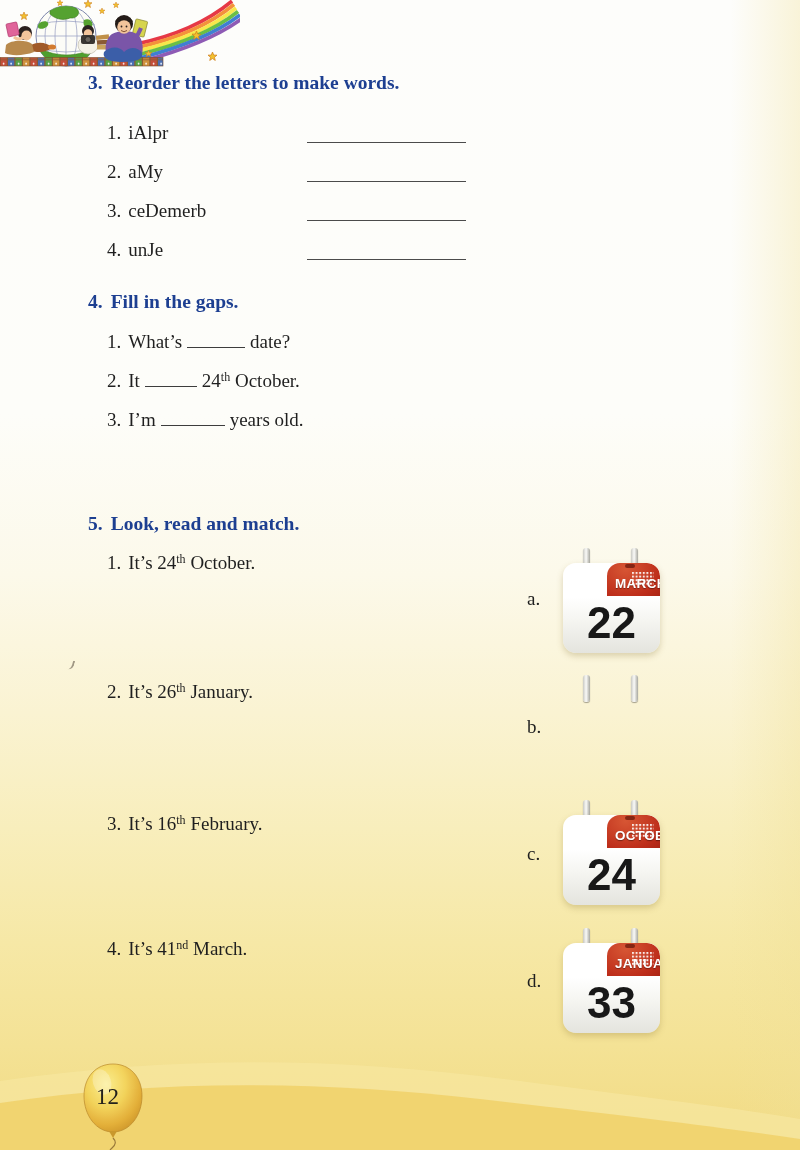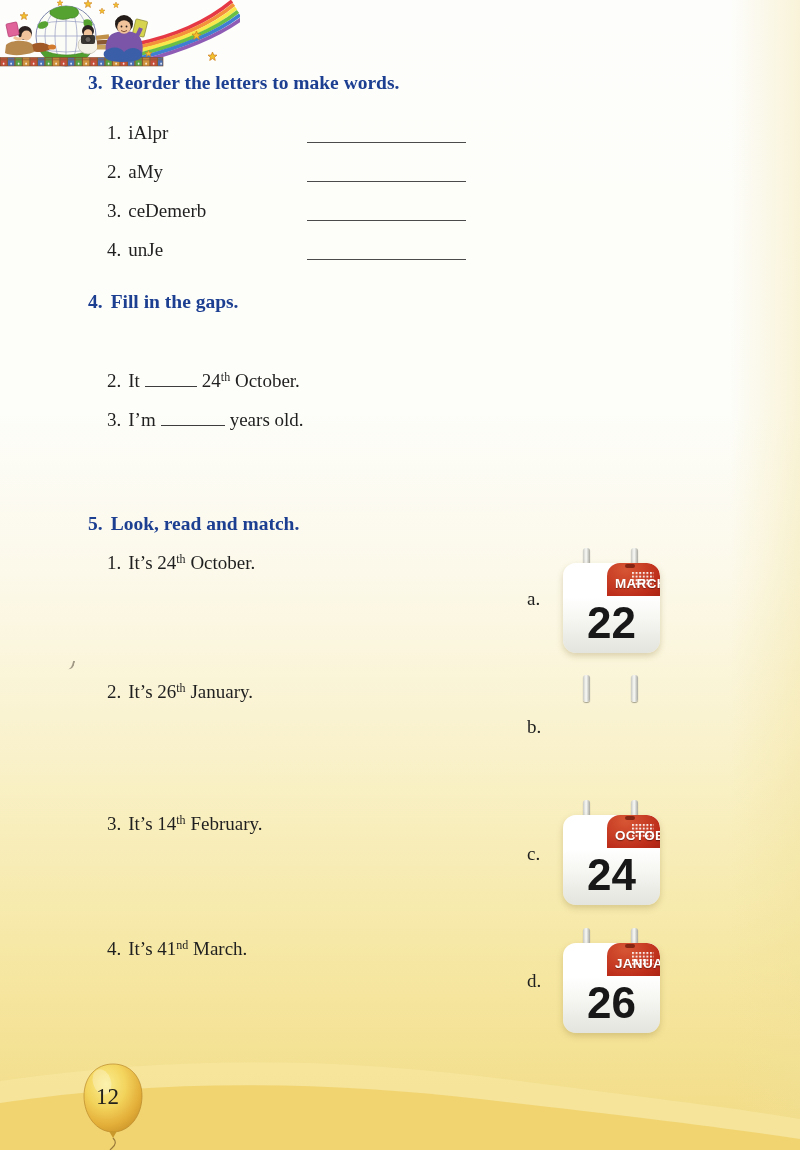--- a/index.html
+++ b/index.html
@@ -182,38 +182,41 @@
     <span class="blank"></span>
   </div>
   <div class="item ex3-row" style="top:227px">
     <span class="inum">4.</span><span>unJe</span>
     <span class="blank"></span>
   </div>
 
   <div class="ex-title" style="left:88px;top:291px">
     <span class="tnum">4.</span><span>Fill in the gaps.</span>
   </div>
+  <div class="item" style="top:331px">
+    <span class="inum">1.</span><span>What’s</span><span class="gap g1"></span><span>date?</span><sup class="sp"></sup><span></span>
+  </div>
   <div class="item" style="top:370px">
     <span class="inum">2.</span><span>It</span><span class="gap g2"></span><span>24</span><sup class="sp">th</sup><span> October.</span>
   </div>
   <div class="item" style="top:409px">
     <span class="inum">3.</span><span>I’m</span><span class="gap g3"></span><span>years old.</span><sup class="sp"></sup><span></span>
   </div>
 
   <div class="ex-title" style="left:88px;top:513px">
     <span class="tnum">5.</span><span>Look, read and match.</span>
   </div>
   <div class="item" style="top:552px">
     <span class="inum">1.</span><span>It’s 24</span><sup class="sp">th</sup><span> October.</span>
   </div>
   <div class="item" style="top:681px">
     <span class="inum">2.</span><span>It’s 26</span><sup class="sp">th</sup><span> January.</span>
   </div>
   <div class="item" style="top:813px">
-    <span class="inum">3.</span><span>It’s 14</span><sup class="sp">th</sup><span> February.</span>
+    <span class="inum">3.</span><span>It’s 16</span><sup class="sp">th</sup><span> February.</span>
   </div>
   <div class="item" style="top:938px">
     <span class="inum">4.</span><span>It’s 41</span><sup class="sp">nd</sup><span> March.</span>
   </div>
 
   <span class="cal-label" style="top:588px">a.</span>
   <span class="cal-label" style="top:716px">b.</span>
   <span class="cal-label" style="top:843px">c.</span>
   <span class="cal-label" style="top:970px">d.</span>
 
@@ -256,21 +259,21 @@
     <div class="cal-ring cal-ring-r"></div>
     <div class="cal-body">
       <div class="cal-head">
         <span class="cal-slot slot-l"></span>
         <span class="cal-slot slot-r"></span>
         <span class="cal-month">JANUARY</span>
         <svg class="cal-grid" width="22" height="13">
             <rect width="22" height="13" fill="url(#calgrid)"></rect>
           </svg>
       </div>
-      <div class="cal-day">26</div>
+      <div class="cal-day">33</div>
     </div>
   </div>
 
   <span class="stray-mark"></span>
 
   <svg class="waves" width="800" height="115" viewBox="0 0 800 115">
     <path d="M0,46 C180,20 340,22 520,46 C640,62 730,72 800,84 L800,115 L0,115 Z" fill="#f6e59c" opacity="0.85"></path>
     <path d="M0,68 C160,44 320,46 480,64 C620,80 720,92 800,104 L800,115 L0,115 Z" fill="#f1d26b" opacity="0.9"></path>
   </svg>
 

